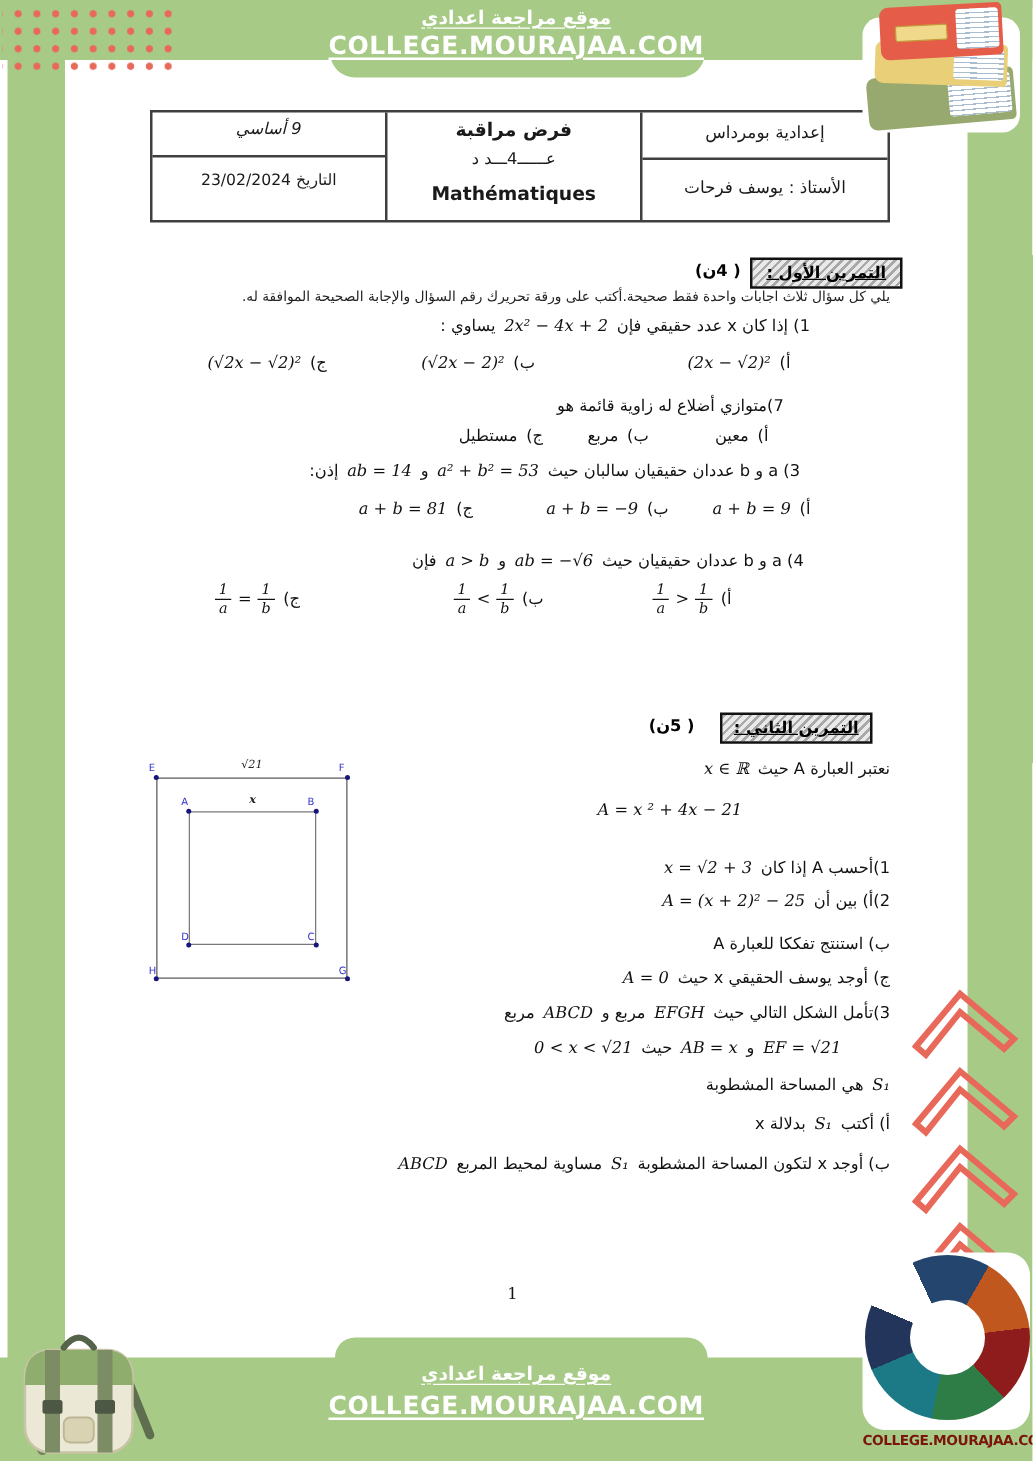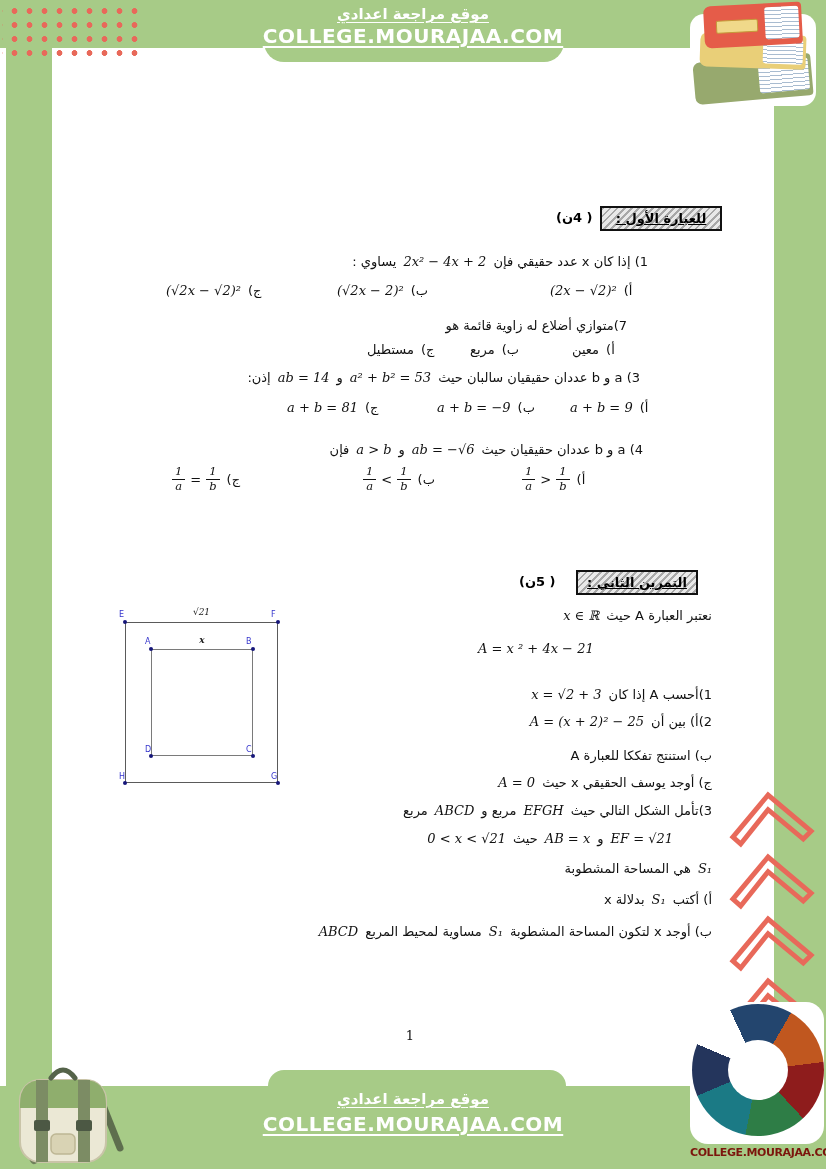--- a/index.html
+++ b/index.html
@@ -124,23 +124,37 @@
   <svg class="chev" style="top:848px" viewBox="0 0 90 65">
       <path d="M6,52 L42,9 L86,46 L78,54 L42,24 L14,59 Z" fill="none" stroke="#e8695a" stroke-width="5"></path>
     </svg>
   <svg class="chev" style="top:910px" viewBox="0 0 90 65">
       <path d="M6,52 L42,9 L86,46 L78,54 L42,24 L14,59 Z" fill="none" stroke="#e8695a" stroke-width="5"></path>
     </svg>
   <svg class="chev" style="top:972px" viewBox="0 0 90 65">
       <path d="M6,52 L42,9 L86,46 L78,54 L42,24 L14,59 Z" fill="none" stroke="#e8695a" stroke-width="5"></path>
     </svg>
 
-
-  <div class="ex-box" style="left:600px;top:206px;width:122px;height:25px;">للعبارة الأول :</div>
+  <div id="tbl">
+    <div class="tline" style="left:186px;top:0;width:2px;height:100%;"></div>
+    <div class="tline" style="left:390px;top:0;width:2px;height:100%;"></div>
+    <div class="tline" style="left:0;top:34px;width:186px;height:2px;"></div>
+    <div class="tline" style="left:392px;top:36px;width:196px;height:2px;"></div>
+    <div class="tcell" style="left:0;top:6px;width:186px;font-size:13px;font-style:italic;">9 أساسي</div>
+    <div class="tcell" style="left:0;top:46px;width:186px;font-size:12.5px;">التاريخ 23/02/2024</div>
+    <div class="tcell" style="left:188px;top:5px;width:202px;font-size:15px;font-weight:bold;">فرض مراقبة</div>
+    <div class="tcell" style="left:188px;top:30px;width:202px;font-size:13px;">عــــــ4ـــد د</div>
+    <div class="tcell" style="left:188px;top:56px;width:202px;font-size:15px;font-weight:bold;direction:ltr;">Mathématiques</div>
+    <div class="tcell" style="left:392px;top:8px;width:196px;font-size:13.5px;">إعدادية بومرداس</div>
+    <div class="tcell" style="left:392px;top:52px;width:196px;font-size:13.5px;">الأستاذ : يوسف فرحات</div>
+  </div>
+
+  <div class="ex-box" style="left:600px;top:206px;width:122px;height:25px;">التمرين الأول :</div>
   <div class="ex-pts" style="left:556px;top:210px;">( 4ن)</div>
+  <div class="intro" style="right:114px;top:231px;">يلي كل سؤال ثلاث اجابات واحدة فقط صحيحة.أكتب على ورقة تحريرك رقم السؤال والإجابة الصحيحة الموافقة له.</div>
 
   <div class="line" style="right:178px;top:254px;">
     <span>1) إذا كان x عدد حقيقي فإن</span>
     <span class="m">2x² − 4x + 2</span>
     <span>يساوي :</span>
   </div>
   <div class="line" style="left:550px;top:283px;">
     <span>أ)</span>
     <span class="m">(2x − √2)²</span>
   </div>

